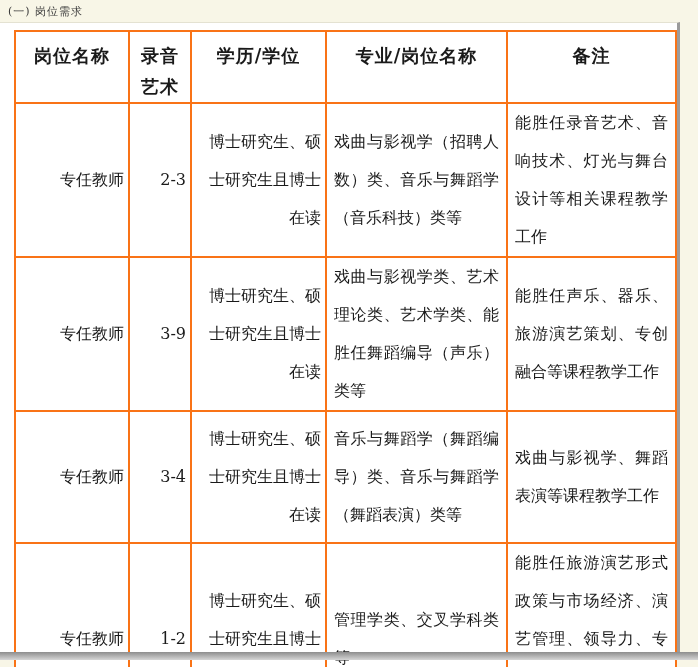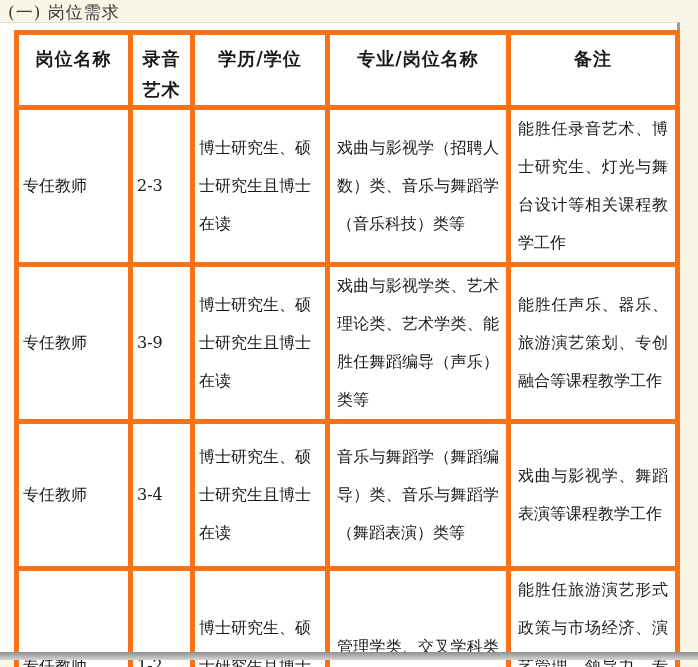--- a/index.html
+++ b/index.html
@@ -22,57 +22,57 @@
     width: 677px;
     height: 630px;
     background: #ffffff;
     border-right: 3px solid #9b9b9b;
     border-top: 1px solid #e4e2d2;
   }
   .doc-title {
     position: absolute;
     top: 3px;
     left: 8px;
-    font-size: 17px;
+    font-size: 11px;
     line-height: 18px;
     color: #3a3a3a;
     letter-spacing: 1px;
     white-space: nowrap;
   }
   table.job-table {
     position: absolute;
     top: 30px;
     left: 14px;
     width: 661px;
     border-collapse: collapse;
     table-layout: fixed;
     background: #ffffff;
     border: 2px solid #161616;
   }
   .job-table th, .job-table td {
-    border: 5px solid #f97316;
+    border: 2px solid #f97316;
     overflow: hidden;
   }
   .job-table th {
     font-size: 18px;
     font-weight: bold;
     text-align: center;
     vertical-align: top;
     padding: 8px 4px 0 4px;
     line-height: 31px;
     letter-spacing: 1px;
   }
   .job-table td {
     font-size: 16px;
     line-height: 38px;
     vertical-align: middle;
   }
   .job-table td.c {
-    text-align: left;
-    padding: 14px 4px;
+    text-align: right;
+    padding: 8px 4px;
   }
   .job-table td.l {
     text-align: justify;
     padding: 0 7px;
   }
   tr.hrow  { height: 71px; }
   tr.row-0 { height: 117px; }
   tr.row-1 { height: 151px; }
   tr.row-2 { height: 118px; }
   tr.row-3 { height: 148px; }
@@ -108,21 +108,21 @@
       <th>专业/岗位名称</th>
       <th>备注</th>
     </tr>
   </thead>
   <tbody>
     <tr class="row-0">
       <td class="c">专任教师</td>
       <td class="c">2-3</td>
       <td class="c">博士研究生、硕士研究生且博士在读</td>
       <td class="l">戏曲与影视学（招聘人数）类、音乐与舞蹈学（音乐科技）类等</td>
-      <td class="l">能胜任录音艺术、博士研究生、灯光与舞台设计等相关课程教学工作</td>
+      <td class="l">能胜任录音艺术、音响技术、灯光与舞台设计等相关课程教学工作</td>
     </tr>
     <tr class="row-1">
       <td class="c">专任教师</td>
       <td class="c">3-9</td>
       <td class="c">博士研究生、硕士研究生且博士在读</td>
       <td class="l">戏曲与影视学类、艺术理论类、艺术学类、能胜任舞蹈编导（声乐）类等</td>
       <td class="l">能胜任声乐、器乐、旅游演艺策划、专创融合等课程教学工作</td>
     </tr>
     <tr class="row-2">
       <td class="c">专任教师</td>

